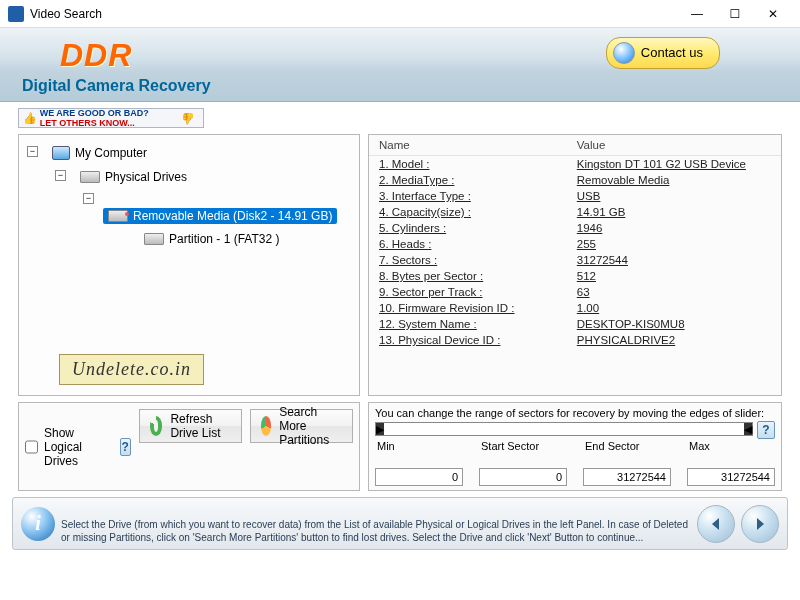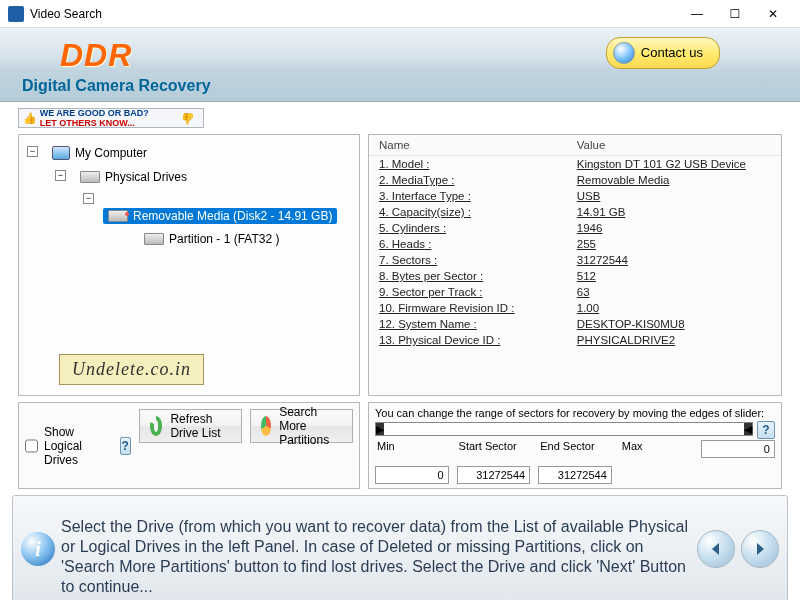--- a/index.html
+++ b/index.html
@@ -54,28 +54,28 @@
 
 .btn-row { display: flex; gap: 8px; }
 .glass-btn { flex: 1; height: 34px; background: linear-gradient(to bottom, #fcfcfc, #f2f2f2 48%, #e6e6e6 52%, #efefef); border: 1px solid #b0b0b0; border-radius: 0; display: flex; align-items: center; gap: 8px; padding: 0 10px; cursor: pointer; font-size: 12px; }
 .glass-btn .ico { width: 20px; height: 20px; border-radius: 50%; }
 .ico.refresh { background: conic-gradient(#4caf50 0 85%, transparent 85%); position: relative; }
 .ico.refresh::after { content:""; position:absolute; inset:4px; border-radius:50%; background:#f2f2f2; }
 .ico.search { background: conic-gradient(#e64 0 33%, #fb4 33% 66%, #4b6 66%); }
 
 .slider-bar { height: 14px; border: 1px solid #888; background: #fff; margin: 3px 0 4px 0; position: relative; display:flex; align-items:center; }
 .slider-bar .thumb { width: 8px; height: 12px; background: #333; }
-.sector-grid { display: grid; grid-template-columns: repeat(5, 1fr); gap: 8px; font-size: 11px; }
+.sector-grid { display: grid; grid-template-columns: repeat(4, 1fr); gap: 16px; font-size: 11px; }
 .sector-grid input { width: 100%; border: 1px solid #999; padding: 2px 4px; text-align: right; font-size: 11px; background: #fff; }
 .sector-grid .lbl { padding-left: 2px; }
 
 .footer { margin: 6px 12px 0 12px; display: flex; align-items: center; gap: 6px; background: linear-gradient(to bottom, #f7f9fb, #e1e7ec); border: 1px solid #bcc3ca; border-radius: 3px; padding: 5px 8px; }
 .info-icon { width: 34px; height: 34px; border-radius: 50%; background: radial-gradient(circle at 32% 28%, #fff, #8bc5f2 45%, #1f6db5); position: relative; flex-shrink: 0; }
 .info-icon::after { content:"i"; position:absolute; inset:0; display:flex; align-items:center; justify-content:center; color:#fff; font-family:"Times New Roman"; font-style: italic; font-weight: bold; font-size: 20px; }
-.footer-text { flex: 1; font-size: 16px; color: #2a3d55; line-height: 1.25; margin-top: 16px; }
+.footer-text { flex: 1; font-size: 10px; color: #2a3d55; line-height: 1.25; margin-top: 16px; }
 .nav-btn { width: 38px; height: 38px; border-radius: 50%; background: radial-gradient(circle at 32% 28%, #fff, #c9e0f0 45%, #9ebdd5); border: 1px solid #a5b7c5; display: flex; align-items: center; justify-content: center; cursor: pointer; }
 .nav-btn svg { width: 16px; height: 16px; fill: #2f5f86; }
 .slider-wrap { display:flex; align-items:center; gap:4px; }
 </style>
 </head>
 <body>
 
 <div class="titlebar">
   <div class="icon"></div>
   <div class="title">Video Search</div>

